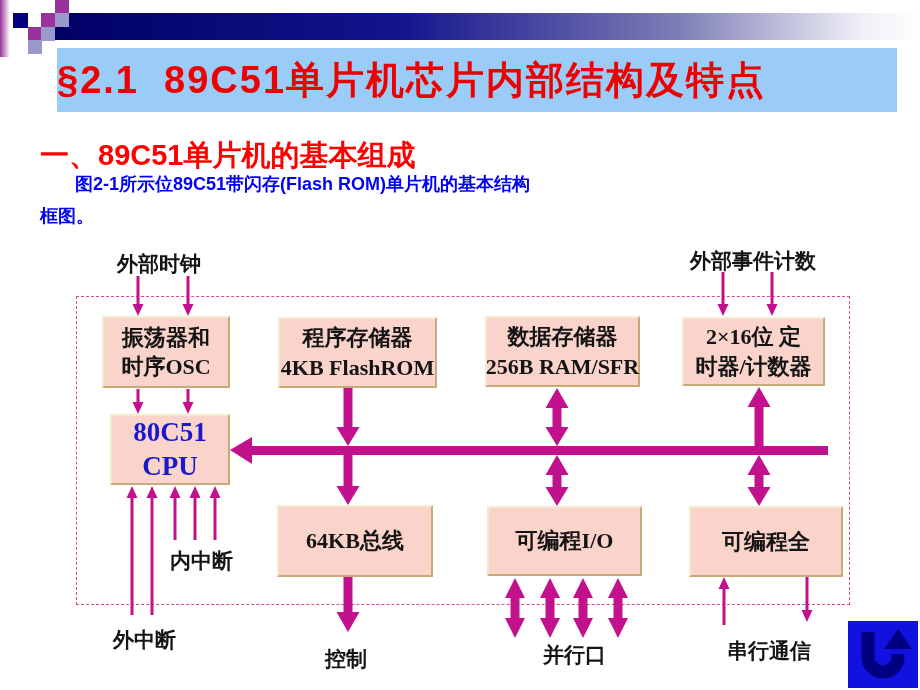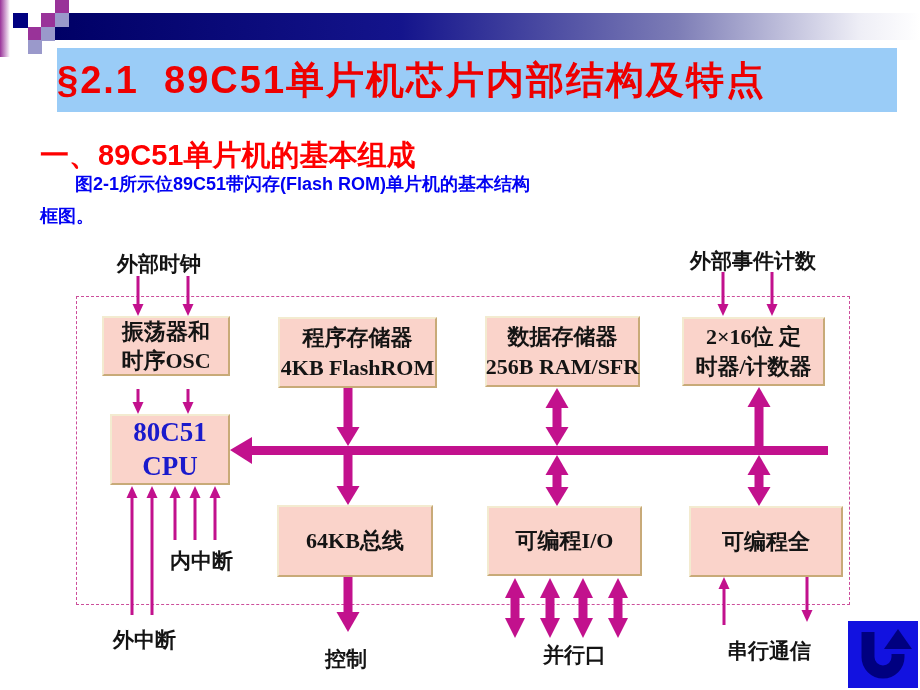--- a/index.html
+++ b/index.html
@@ -164,21 +164,21 @@
           <polygon points="550,638 540,618 560,618"></polygon>
         <polygon points="583,578 573,598 593,598"></polygon>
           <rect x="578.5" y="596" width="9" height="23"></rect>
           <polygon points="583,638 573,618 593,618"></polygon>
         <polygon points="618,578 608,598 628,598"></polygon>
           <rect x="613.5" y="596" width="9" height="23"></rect>
           <polygon points="618,638 608,618 628,618"></polygon>
       </g>
     </svg>
 
-    <div class="dbox" style="left:102px;top:316px;width:128px;height:60px">
+    <div class="dbox" style="left:102px;top:316px;width:128px;height:72px">
       <div>振荡器和</div>
       <div>时序OSC</div>
     </div>
     <div class="dbox" style="left:278px;top:317px;width:159px;height:71px">
       <div>程序存储器</div>
       <div>4KB FlashROM</div>
     </div>
     <div class="dbox" style="left:485px;top:316px;width:155px;height:71px">
       <div>数据存储器</div>
       <div>256B RAM/SFR</div>

